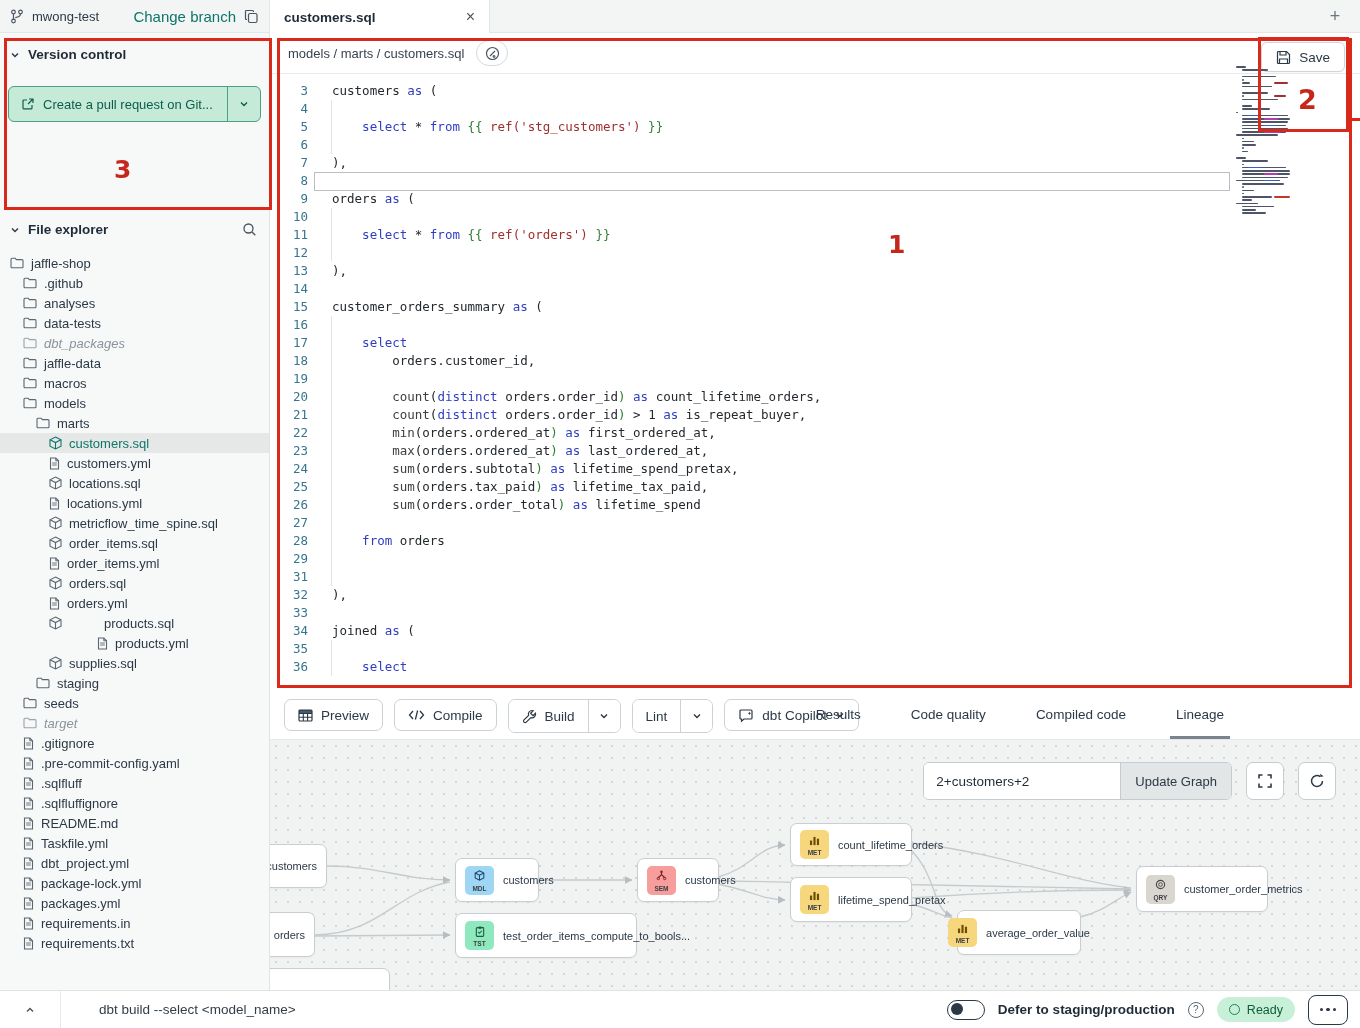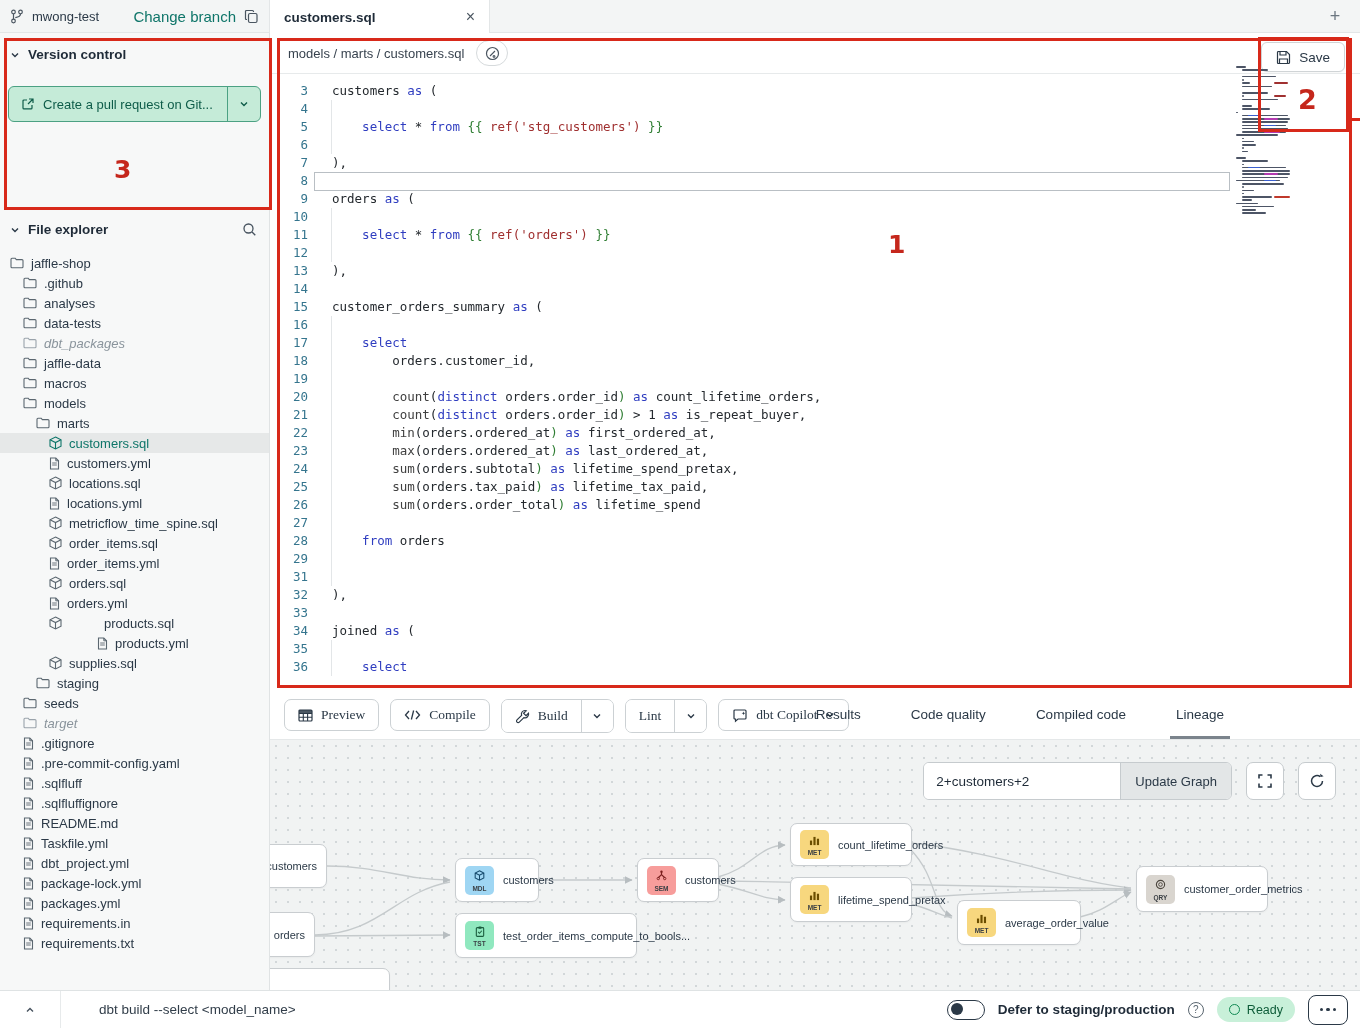--- a/index.html
+++ b/index.html
@@ -46,21 +46,21 @@
   .cl .ct { position:absolute; left:62px; top:0; color:#24292e; }
   .cl.guide::before { content:""; position:absolute; left:61px; top:0; width:1px; height:18px; background:#e3e6e8; }
   .cl.cursorline::after { content:""; position:absolute; left:44px; top:0; width:914px; height:17px; border:1px solid #b9bfc4; }
   .tk-k { color:#2f3dc0; } .tk-f { color:#404040; } .tk-s { color:#a03030; } .tk-g { color:#2e7d32; } .tk-t { color:#24292e; }
   #minimap { position:absolute; left:964px; top:33px; width:82px; height:150px; }
   #minimap div { position:absolute; height:1.6px; border-radius:1px; }
 
   
   #toolrow { position:absolute; left:270px; top:690px; width:1090px; height:50px; background:#fff; border-bottom:1px solid #e5e8e9; }
   #toolbar { position:absolute; left:14px; top:9px; display:flex; gap:11px; }
-  .tbtn { height:32px; display:flex; align-items:center; gap:8px; padding:0 13px; background:#fff; border:1px solid #ccd1d4; border-radius:7px; cursor:pointer; font-size:13.5px; color:#2b3947;font-family:Liberation Serif, serif; }
+  .tbtn { height:32px; display:flex; align-items:center; gap:8px; padding:0 13px; background:#fff; border:1px solid #ccd1d4; border-radius:7px; cursor:pointer; font-size:13.5px; color:#2b3947; }
   .tgroup { display:flex; border:1px solid #ccd1d4; border-radius:7px; overflow:hidden; }
   .tgroup .tbtn { border:none; border-radius:0; }
   .tgroup .tcaret { width:32px; display:flex; align-items:center; justify-content:center; border-left:1px solid #ccd1d4; cursor:pointer; background:#fff; }
   #result-tabs { position:absolute; right:130px; top:0; height:49px; display:flex; gap:38px; align-items:center; }
   .rtab { font-size:13.5px; color:#2b3947; cursor:pointer; height:49px; display:flex; align-items:center; padding:0 6px; }
   .rtab.active { border-bottom:3px solid #7b848c; padding-top:3px; }
 
   
   #lineage { position:absolute; left:270px; top:740px; width:1090px; height:250px; background:#f1f3f3; overflow:hidden;
     background-image:radial-gradient(circle, #d2d7d9 1px, transparent 1.3px); background-size:12px 12px; }
@@ -741,21 +741,21 @@
           <div class="badge" style="background: rgb(247, 215, 126);">
             <span class="bico"><svg width="11" height="10" viewBox="0 0 12 11">
                 <rect x="1" y="5" width="2.4" height="5" fill="#6b4e00"></rect>
                 <rect x="4.8" y="1" width="2.4" height="9" fill="#6b4e00"></rect>
                 <rect x="8.6" y="3" width="2.4" height="7" fill="#6b4e00"></rect>
               </svg></span>
             <span class="btxt">MET</span>
           </div>
           <span class="nlabel">lifetime_spend_pretax</span>
         </div>
-        <div class="lnode" style="left: 687px; top: 160px; width: 124px; height: 45px;">
+        <div class="lnode" style="left: 687px; top: 170px; width: 124px; height: 45px; justify-content: center;">
           <div class="badge" style="background: rgb(247, 215, 126);">
             <span class="bico"><svg width="11" height="10" viewBox="0 0 12 11">
                 <rect x="1" y="5" width="2.4" height="5" fill="#6b4e00"></rect>
                 <rect x="4.8" y="1" width="2.4" height="9" fill="#6b4e00"></rect>
                 <rect x="8.6" y="3" width="2.4" height="7" fill="#6b4e00"></rect>
               </svg></span>
             <span class="btxt">MET</span>
           </div>
           <span class="nlabel">average_order_value</span>
         </div>

